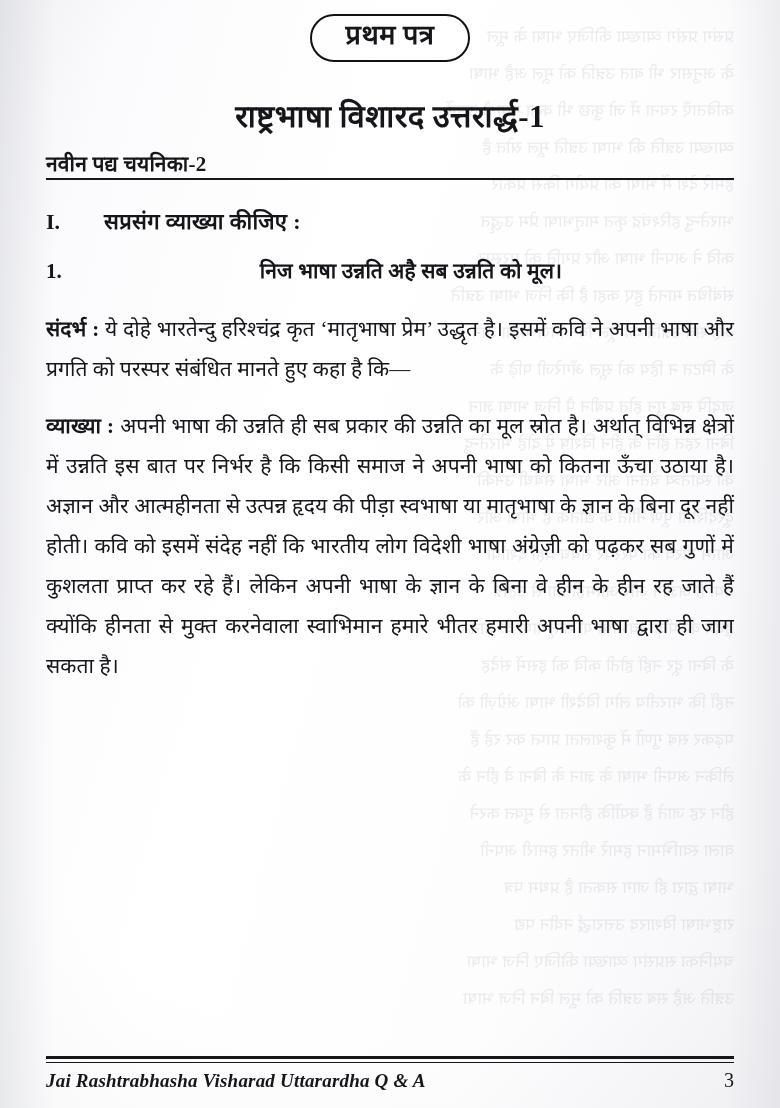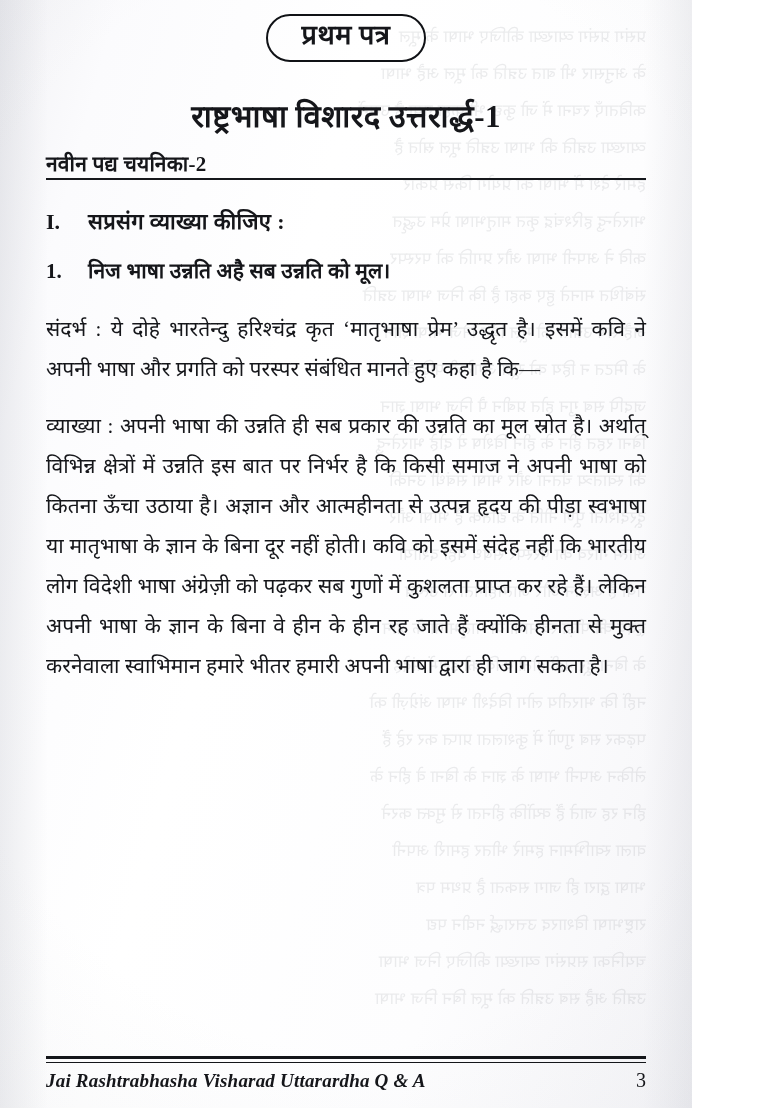--- a/index.html
+++ b/index.html
@@ -2,21 +2,21 @@
 <html><head>
 <meta charset="utf-8">
 <style>
   html, body {
     margin: 0;
     padding: 0;
     background: #ffffff;
   }
   .page {
     position: relative;
-    width: 692px;
+    width: 780px;
     height: 1108px;
     overflow: hidden;
     background:
       linear-gradient(105deg, #f2f2f5 0%, #fbfbfd 12%, #ffffff 38%, #fdfdfe 70%, #f4f4f7 100%);
     font-family: "Liberation Serif", "DejaVu Serif", serif;
     color: #15161a;
     box-sizing: border-box;
   }
 
   
@@ -115,56 +115,58 @@
   }
   .section-num {
     width: 42px;
     flex: 0 0 42px;
     font-size: 22px;
     font-family: "Liberation Serif", "DejaVu Serif", serif;
   }
   .section-title {
     font-size: 22px;
     letter-spacing: 0.3px;
+    margin-left: 16px;
   }
 
   
   .verse-block {
     display: flex;
     margin-top: 16px;
   }
   .verse-num {
     width: 42px;
     flex: 0 0 42px;
     font-size: 21px;
     font-weight: bold;
     line-height: 41px;
   }
   .verse-lines {
     flex: 1 1 auto;
+    text-align: center;
   }
   .verse-line {
     font-size: 21px;
     font-weight: bold;
     line-height: 41px;
     letter-spacing: 0.15px;
     white-space: nowrap;
   }
 
   
   .para {
     margin-top: 17px;
     font-size: 21px;
     line-height: 40px;
     text-align: justify;
     text-justify: inter-word;
     letter-spacing: 0.1px;
   }
   .para .lbl {
-    font-weight: normal;
+    font-weight: bold;
   }
 
   
   .footer {
     position: absolute;
     left: 46px;
     right: 46px;
     bottom: 16px;
     z-index: 3;
   }

